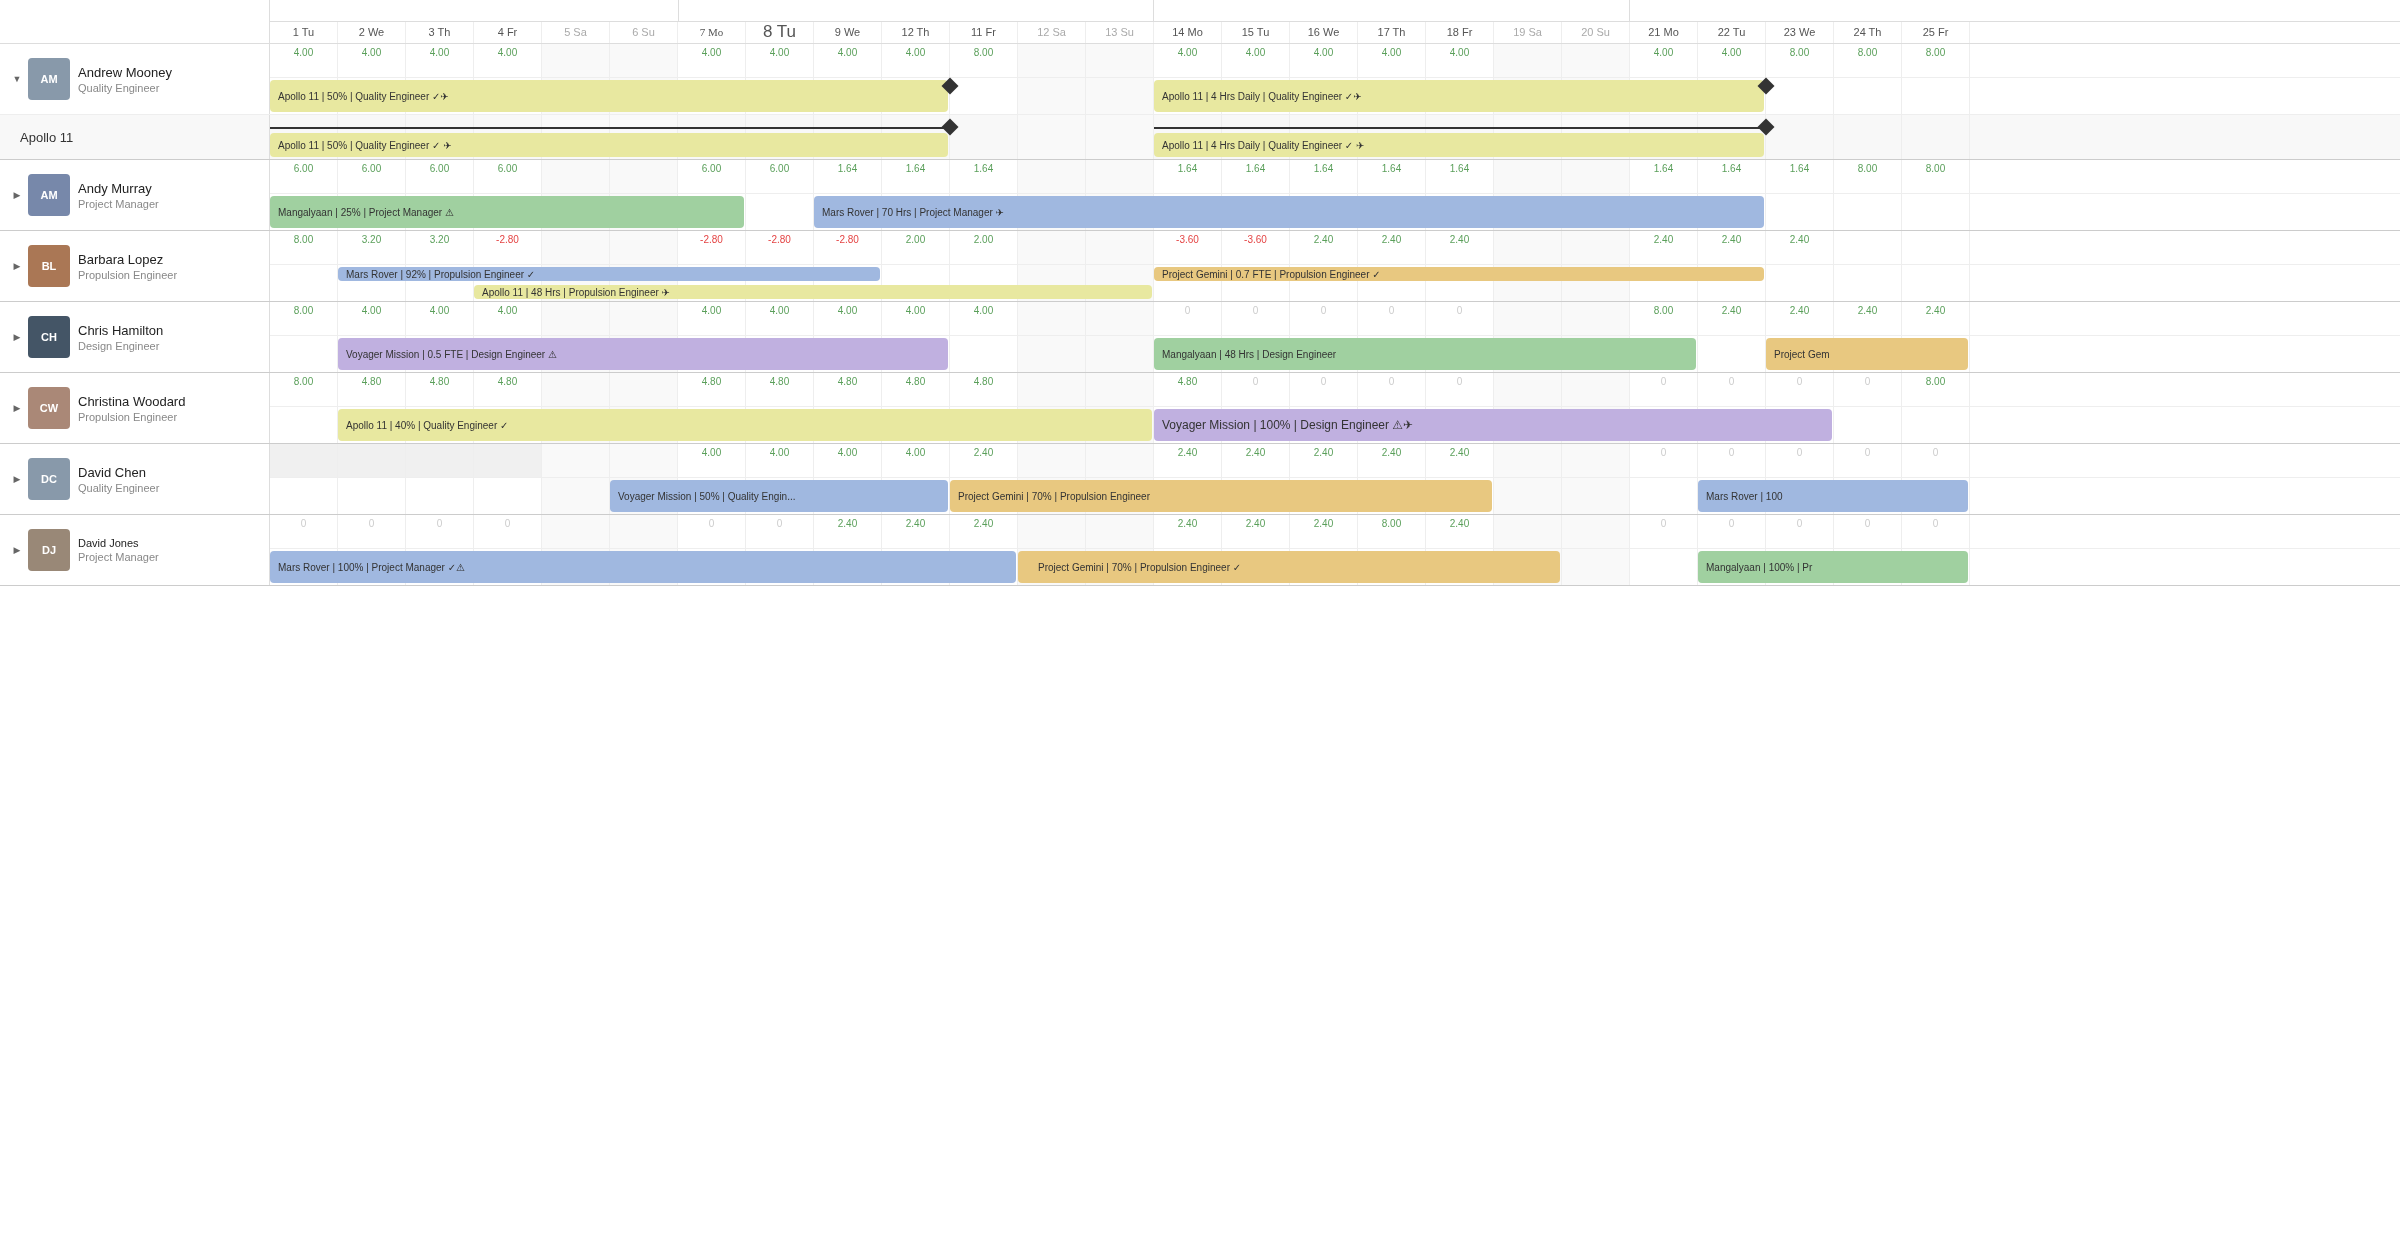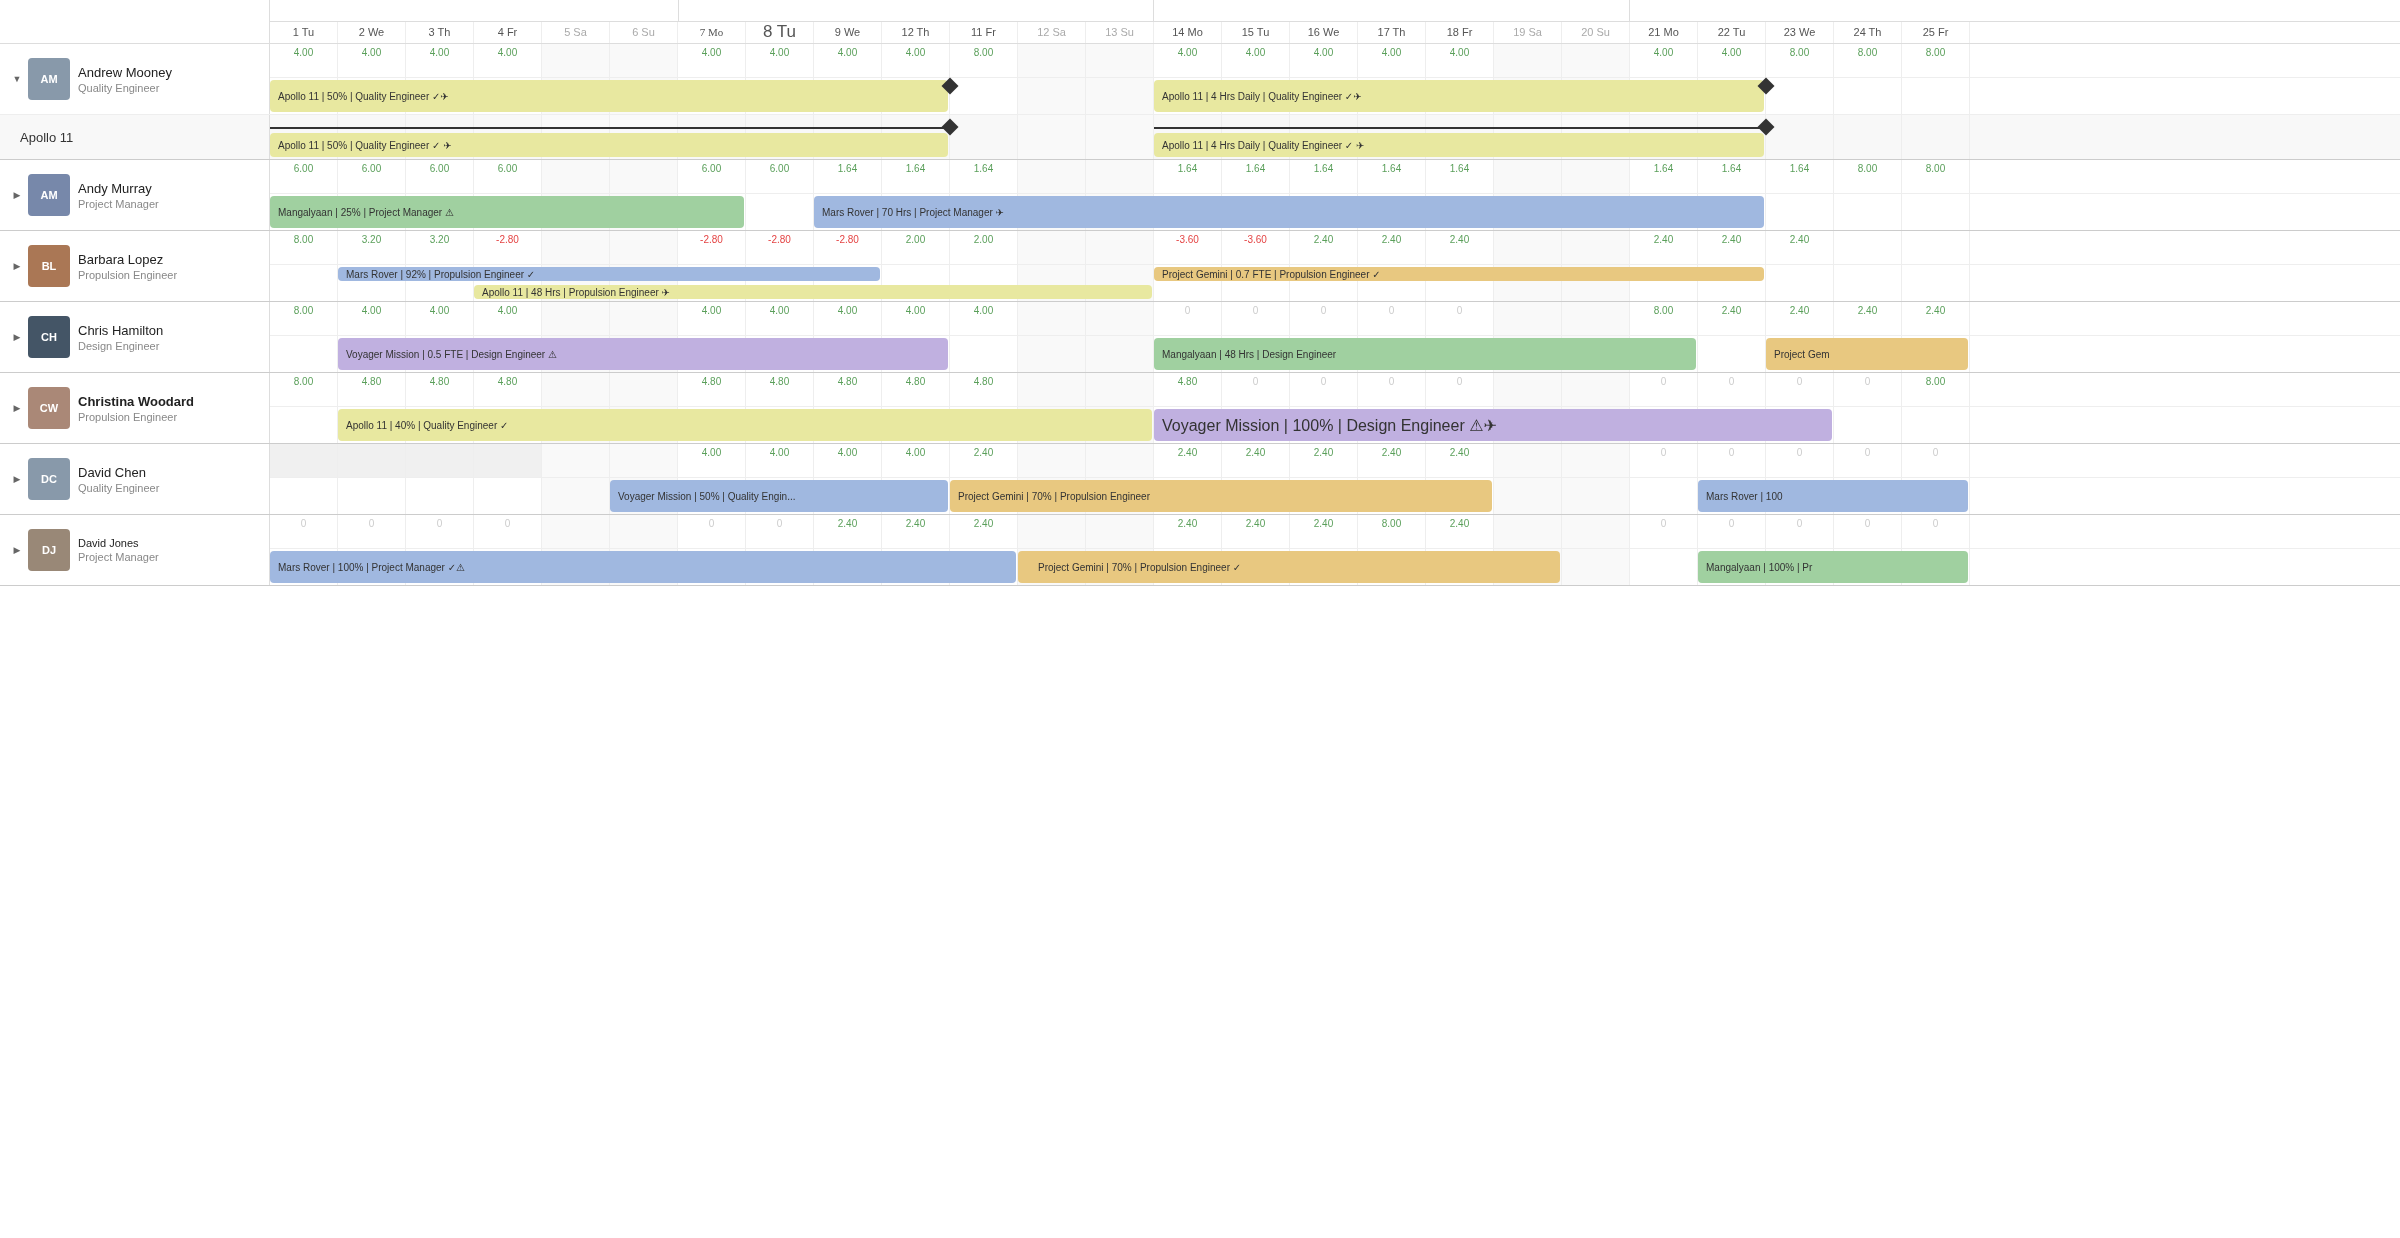--- a/index.html
+++ b/index.html
@@ -436,21 +436,21 @@
             </div>
           </div>
         </div>
       </div>
       <div style="display: flex; flex-direction: column; border-bottom: 1px solid rgb(204, 204, 204);">
         <div style="display: flex; min-height: 70px;">
           <div style="width: 270px; min-width: 270px; display: flex; align-items: center; padding: 8px 10px; border-right: 1px solid rgb(221, 221, 221); background: rgb(255, 255, 255);">
             <span style="width: 14px; height: 14px; display: flex; align-items: center; justify-content: center; margin-right: 4px; color: rgb(102, 102, 102); font-size: 9px; cursor: pointer;">▶</span>
             <div style="width: 42px; height: 42px; border-radius: 4px; background: rgb(170, 136, 119); margin-right: 8px; flex-shrink: 0; display: flex; align-items: center; justify-content: center; color: rgb(255, 255, 255); font-size: 11px; font-weight: bold;">CW</div>
             <div>
-              <div style="font-size: 13px; font-weight: 700; color: rgb(34, 34, 34);">Christina Woodard</div>
+              <div style="font-size: 13px; font-weight: 400; color: rgb(34, 34, 34);">Christina Woodard</div>
               <div style="font-size: 11px; color: rgb(136, 136, 136); margin-top: 2px;">Propulsion Engineer</div>
             </div>
           </div>
           <div style="flex: 1 1 0%; display: flex; flex-direction: column; position: relative;">
             <div style="display: flex; height: 34px; flex: 1 1 0%; border-bottom: 1px solid rgb(238, 238, 238);">
               <div style="width: 68px; min-width: 68px; border-right: 1px solid rgb(238, 238, 238); background: rgb(255, 255, 255); display: flex; align-items: flex-start; justify-content: center; padding-top: 3px; font-size: 10px; color: rgb(90, 159, 90); position: relative;">8.00</div>
               <div style="width: 68px; min-width: 68px; border-right: 1px solid rgb(238, 238, 238); background: rgb(255, 255, 255); display: flex; align-items: flex-start; justify-content: center; padding-top: 3px; font-size: 10px; color: rgb(90, 159, 90); position: relative;">4.80</div>
               <div style="width: 68px; min-width: 68px; border-right: 1px solid rgb(238, 238, 238); background: rgb(255, 255, 255); display: flex; align-items: flex-start; justify-content: center; padding-top: 3px; font-size: 10px; color: rgb(90, 159, 90); position: relative;">4.80</div>
               <div style="width: 68px; min-width: 68px; border-right: 1px solid rgb(238, 238, 238); background: rgb(255, 255, 255); display: flex; align-items: flex-start; justify-content: center; padding-top: 3px; font-size: 10px; color: rgb(90, 159, 90); position: relative;">4.80</div>
               <div style="width: 68px; min-width: 68px; border-right: 1px solid rgb(238, 238, 238); background: rgb(249, 249, 249); display: flex; align-items: flex-start; justify-content: center; padding-top: 3px; font-size: 10px; color: rgb(90, 159, 90); position: relative;"></div>
@@ -498,21 +498,21 @@
                 <div style="width: 68px; min-width: 68px; border-right: 1px solid rgb(238, 238, 238); background: rgb(249, 249, 249);"></div>
                 <div style="width: 68px; min-width: 68px; border-right: 1px solid rgb(238, 238, 238); background: rgb(249, 249, 249);"></div>
                 <div style="width: 68px; min-width: 68px; border-right: 1px solid rgb(238, 238, 238); background: rgb(255, 255, 255);"></div>
                 <div style="width: 68px; min-width: 68px; border-right: 1px solid rgb(238, 238, 238); background: rgb(255, 255, 255);"></div>
                 <div style="width: 68px; min-width: 68px; border-right: 1px solid rgb(238, 238, 238); background: rgb(255, 255, 255);"></div>
                 <div style="width: 68px; min-width: 68px; border-right: 1px solid rgb(238, 238, 238); background: rgb(255, 255, 255);"></div>
                 <div style="width: 68px; min-width: 68px; border-right: 1px solid rgb(238, 238, 238); background: rgb(255, 255, 255);"></div>
               </div>
               <div style="position: absolute; inset: 0px; pointer-events: none;">
                 <div style="position: absolute; left: 68px; width: 814px; height: 32px; top: 2px; background: rgb(232, 232, 160); border-radius: 4px; display: flex; align-items: center; padding: 0px 8px; font-size: 10px; color: rgb(51, 51, 51); white-space: nowrap; overflow: hidden; text-overflow: ellipsis; z-index: 2;">Apollo 11 | 40% | Quality Engineer ✓</div>
-                <div style="position: absolute; left: 884px; width: 678px; height: 32px; top: 2px; background: rgb(192, 176, 224); border-radius: 4px; display: flex; align-items: center; padding: 0px 8px; font-size: 16px; color: rgb(51, 51, 51); white-space: nowrap; overflow: hidden; text-overflow: ellipsis; z-index: 2;">Voyager Mission | 100% | Design Engineer ⚠✈</div>
+                <div style="position: absolute; left: 884px; width: 678px; height: 32px; top: 2px; background: rgb(192, 176, 224); border-radius: 4px; display: flex; align-items: center; padding: 0px 8px; font-size: 12px; color: rgb(51, 51, 51); white-space: nowrap; overflow: hidden; text-overflow: ellipsis; z-index: 2;">Voyager Mission | 100% | Design Engineer ⚠✈</div>
               </div>
             </div>
           </div>
         </div>
       </div>
       <div style="display: flex; flex-direction: column; border-bottom: 1px solid rgb(204, 204, 204);">
         <div style="display: flex; min-height: 70px;">
           <div style="width: 270px; min-width: 270px; display: flex; align-items: center; padding: 8px 10px; border-right: 1px solid rgb(221, 221, 221); background: rgb(255, 255, 255);">
             <span style="width: 14px; height: 14px; display: flex; align-items: center; justify-content: center; margin-right: 4px; color: rgb(102, 102, 102); font-size: 9px; cursor: pointer;">▶</span>
             <div style="width: 42px; height: 42px; border-radius: 4px; background: rgb(136, 153, 170); margin-right: 8px; flex-shrink: 0; display: flex; align-items: center; justify-content: center; color: rgb(255, 255, 255); font-size: 11px; font-weight: bold;">DC</div>

